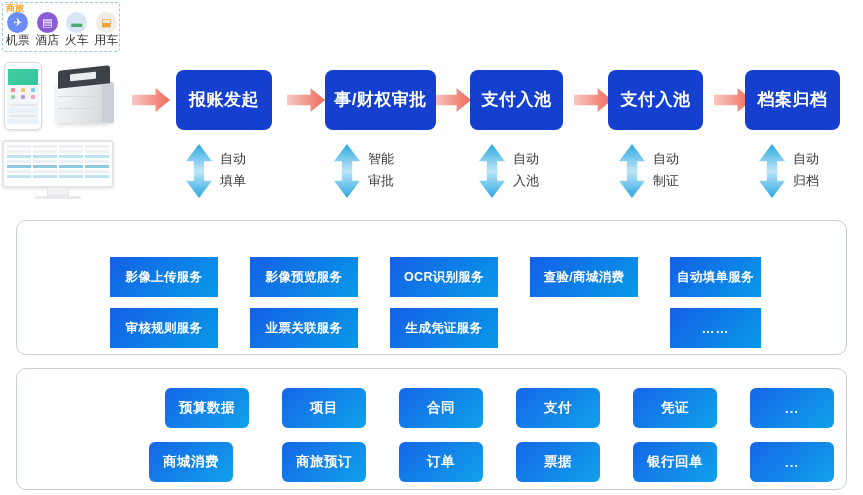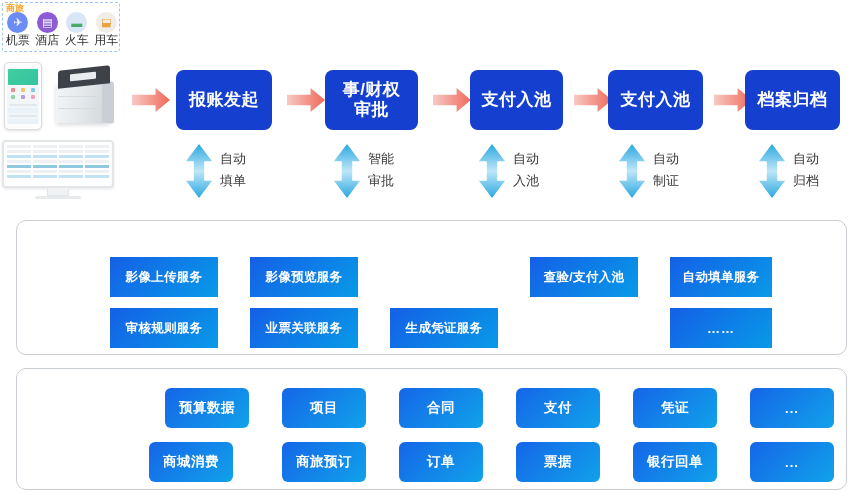--- a/index.html
+++ b/index.html
@@ -111,21 +111,21 @@
   .panel-a{top:220px;height:135px;}
   .panel-b{top:368px;height:122px;}
 
   .svc{
     position:absolute;height:40px;width:108px;
     background:linear-gradient(135deg,#1460e6 0%,#089ae8 100%);
     color:#fff;font-size:12.5px;font-weight:bold;
     display:flex;align-items:center;justify-content:center;text-align:center;
     letter-spacing:.3px;
   }
-  .svc-wide{width:102px;}
+  .svc-wide{width:91px;}
 
   .res{
     position:absolute;height:40px;width:84px;border-radius:6px;
     background:linear-gradient(135deg,#1566e8 0%,#10a2ea 100%);
     color:#fff;font-size:13.5px;font-weight:bold;
     display:flex;align-items:center;justify-content:center;text-align:center;
     letter-spacing:.5px;
   }
   .dots{font-size:13px;letter-spacing:1px;}
 </style>
@@ -247,21 +247,21 @@
   </div>
 
   <div class="arrow-r" style="left:132px"></div>
   <div class="arrow-r" style="left:287px"></div>
   <div class="arrow-r" style="left:433px"></div>
   <div class="arrow-r" style="left:574px"></div>
   <div class="arrow-r" style="left:714px"></div>
 
   <div class="flow-box" style="left:176px;width:96px">报账发起</div>
 
-  <div class="flow-box" style="left:325px;width:93px;flex-direction:column">
+  <div class="flow-box" style="left:325px;width:111px;flex-direction:row">
     <span>事/财权</span>
     <span>审批</span>
   </div>
 
   <div class="flow-box" style="left:470px;width:93px">支付入池</div>
 
   <div class="flow-box" style="left:608px;width:95px">支付入池</div>
 
   <div class="flow-box" style="left:745px;width:95px">档案归档</div>
 
@@ -291,21 +291,22 @@
 
   <div class="darrow" style="left:759px"></div>
   <div class="dlabel" style="left:793px">
     <div>自动</div>
     <div>归档</div>
   </div>
 
   <div class="panel panel-a">
     <div class="svc" style="left:93px;top:36px">影像上传服务</div>
     <div class="svc" style="left:233px;top:36px">影像预览服务</div>
-    <div class="svc" style="left:513px;top:36px">查验/支付入池</div>
+    <div class="svc" style="left:373px;top:36px">OCR识别服务</div>
+    <div class="svc" style="left:513px;top:36px">查验/商城消费</div>
     <div class="svc svc-wide" style="left:653px;top:36px">自动填单服务</div>
 
     <div class="svc" style="left:93px;top:87px">审核规则服务</div>
     <div class="svc" style="left:233px;top:87px">业票关联服务</div>
     <div class="svc" style="left:373px;top:87px">生成凭证服务</div>
     <div class="svc svc-wide dots" style="left:653px;top:87px">……</div>
   </div>
 
   <div class="panel panel-b">
     <div class="res" style="left:148px;top:19px">预算数据</div>

